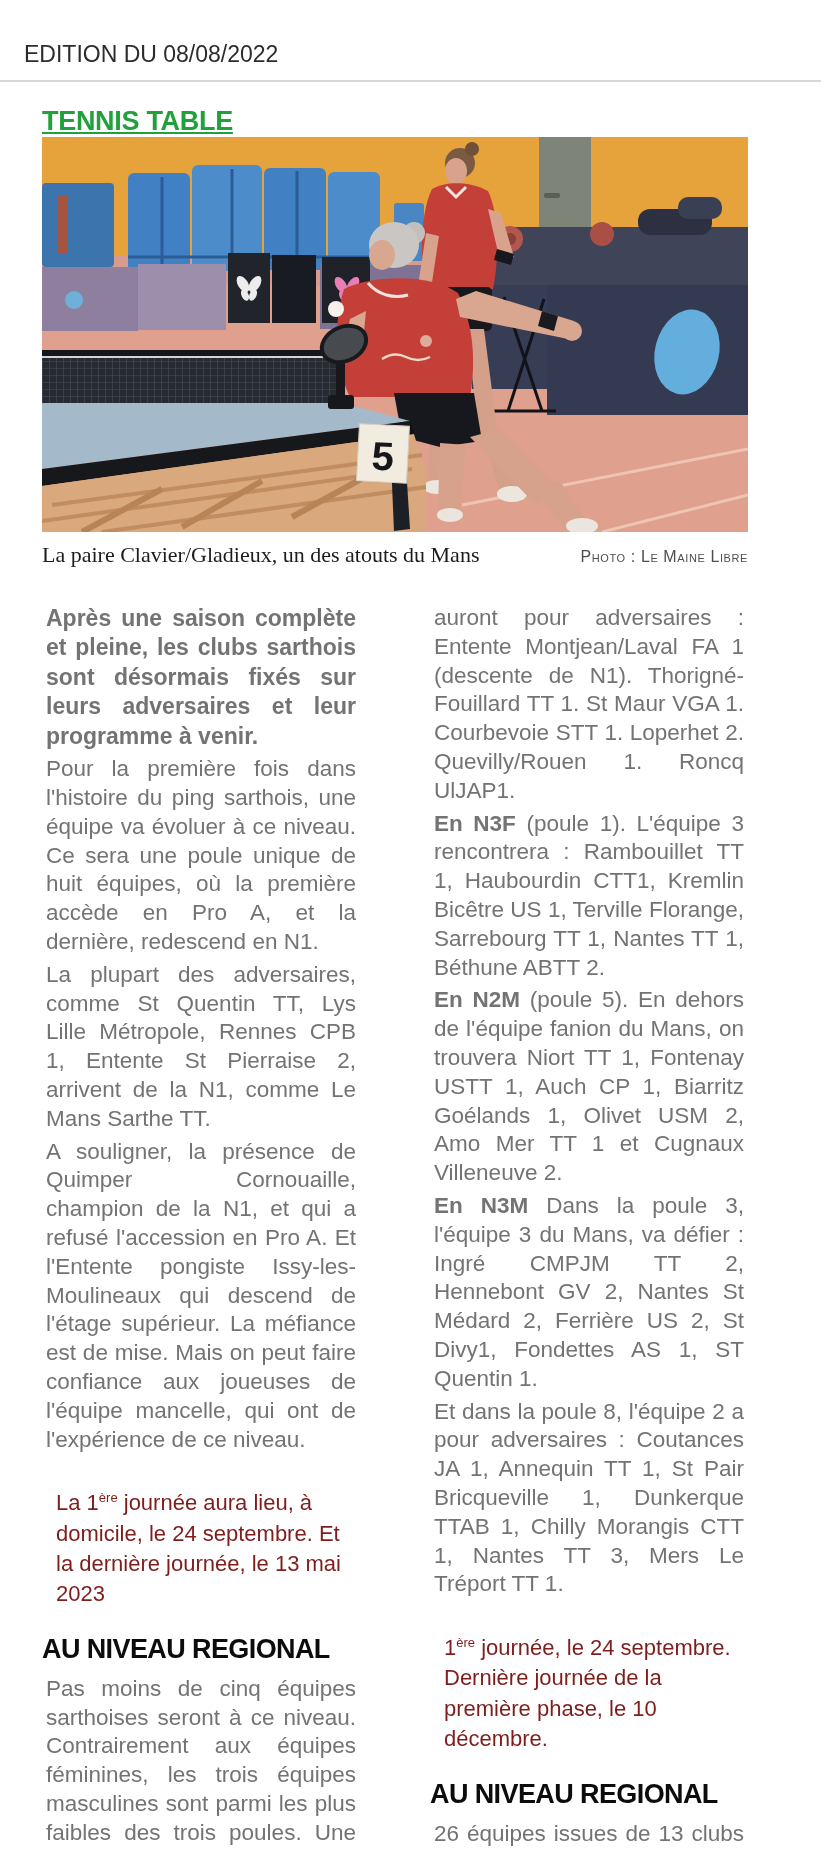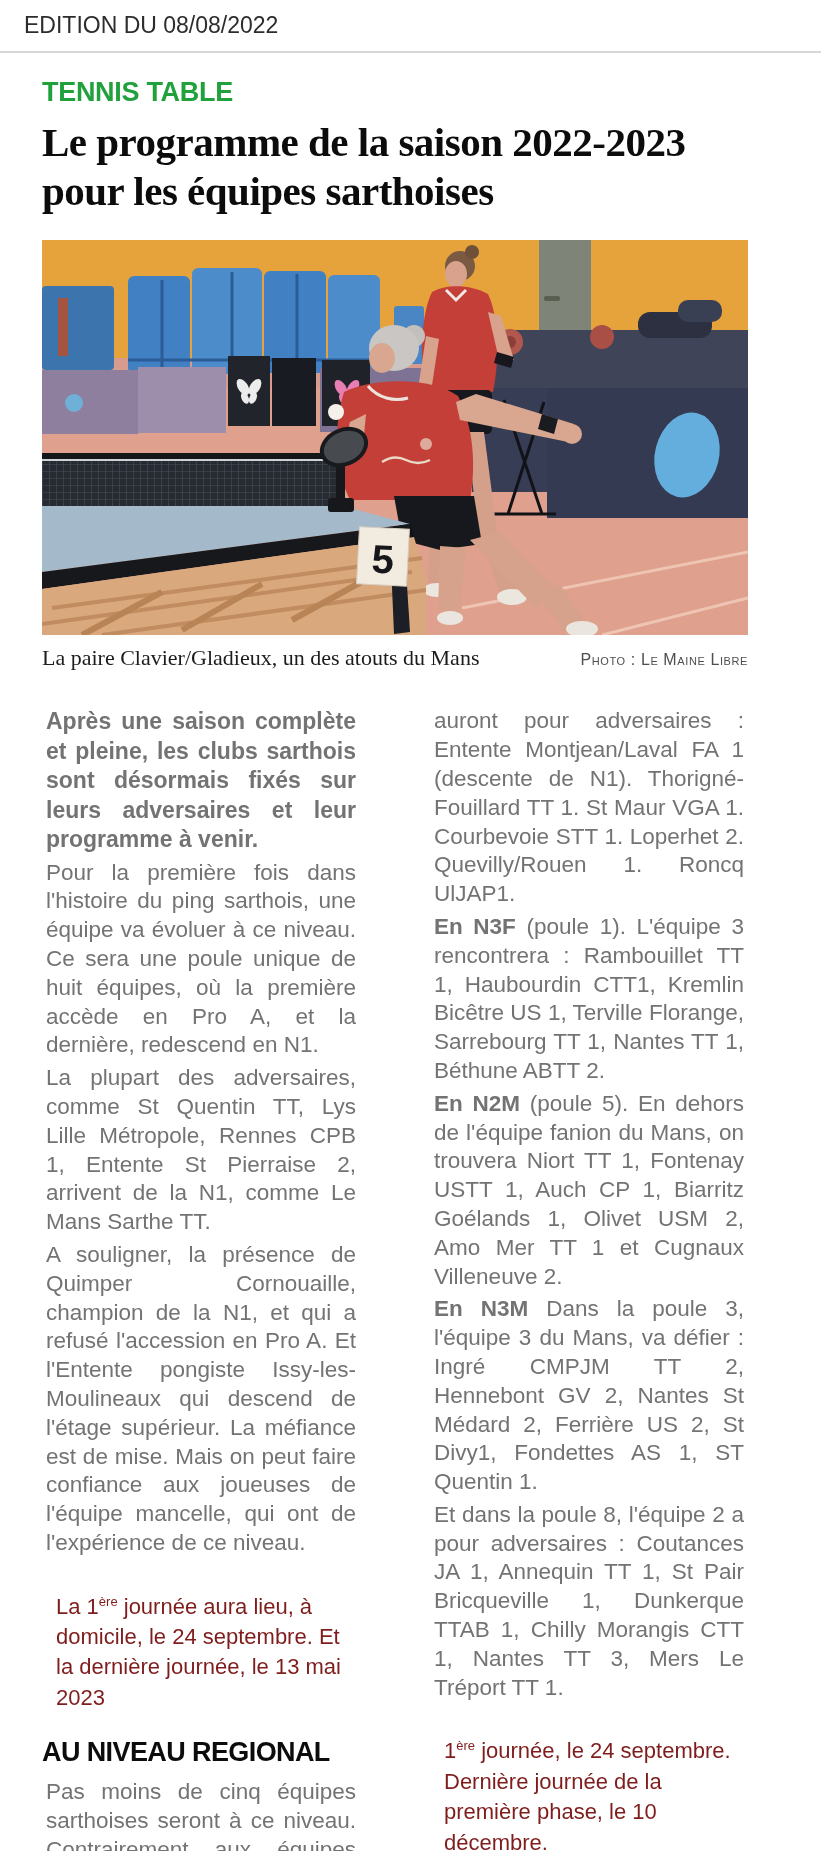--- a/index.html
+++ b/index.html
@@ -1,20 +1,20 @@
 <!DOCTYPE html>
 <html lang="fr" style="--accent: #21a13c; --wall-orange: #e6a33b; --floor-salmon: #dfa08d; --table-blue: #a4bacb; --shirt-red: #c43f38; --barrier-navy: #3f4459;"><head>
 <meta charset="utf-8">
 <style>
   html,body{margin:0;padding:0;background:#fff;}
   .page{width:821px;min-height:1851px;margin:0 auto;background:#fff;display:flex;flex-direction:column;box-sizing:border-box;font-family:"Liberation Sans",sans-serif;}
-  .edition-bar{padding:12px 24px 12px;font-size:23px;color:#2c2c2c;}
+  .edition-bar{padding:41px 24px 12px;font-size:23px;color:#2c2c2c;}
   .edition-divider{height:2px;background:#d8d8d8;}
   .article{padding:16px 73px 0 42px;flex:1;}
-  .kicker{color:var(--accent,#21a13c);font-weight:bold;font-size:27px;margin-top:8px;letter-spacing:-0.3px;}
+  .kicker{color:var(--accent,#21a13c);font-weight:bold;font-size:27px;margin-top:8px;letter-spacing:-0.3px;text-decoration:underline;}
   .title{font-family:"Liberation Serif",serif;font-size:41px;line-height:1.2;margin:10px 0 24px;color:#0c0c0c;letter-spacing:-0.5px;font-weight:700;}
   figure{margin:0;}
   svg.photo{display:block;width:706px;height:395px;background:#d9c9b8;}
   .caption-row{display:flex;justify-content:space-between;align-items:baseline;margin-top:10px;}
   .caption{font-size:22px;color:#1c1c1c;font-family:Liberation Serif, serif;}
   .credit{font-size:16px;color:#4e4e4e;font-variant:small-caps;letter-spacing:0.6px;white-space:nowrap;}
   .body-cols{display:flex;gap:70px;margin-top:32px;}
   .col{width:318px;flex:0 0 318px;}
   .col p{font-family:Liberation Sans, sans-serif;font-size:22.5px;line-height:1.28;text-align:justify;margin:4px;color:#737373;hyphens:auto;-webkit-hyphens:auto;}
   .col p.lead{font-weight:bold;font-size:23px;}
@@ -28,21 +28,20 @@
 
 <div class="page">
 
   <header class="edition-bar">
     <span>EDITION DU 08/08/2022</span>
   </header>
   <div class="edition-divider"></div>
 
   <article class="article">
     <div class="kicker">TENNIS TABLE</div>
-    <h1 class="title">Le programme de la saison 2022-2023 pour les équipes sarthoises</h1>
 
     <figure>
       <svg class="photo" viewBox="0 0 706 395" preserveAspectRatio="none" xmlns="http://www.w3.org/2000/svg">
         <defs>
           <pattern id="mesh" width="7" height="7" patternUnits="userSpaceOnUse">
             <rect width="7" height="7" fill="#262a31"></rect>
             <path d="M0 0H7M0 0V7" stroke="#474d58" stroke-width="1.2"></path>
           </pattern>
         </defs>
 

